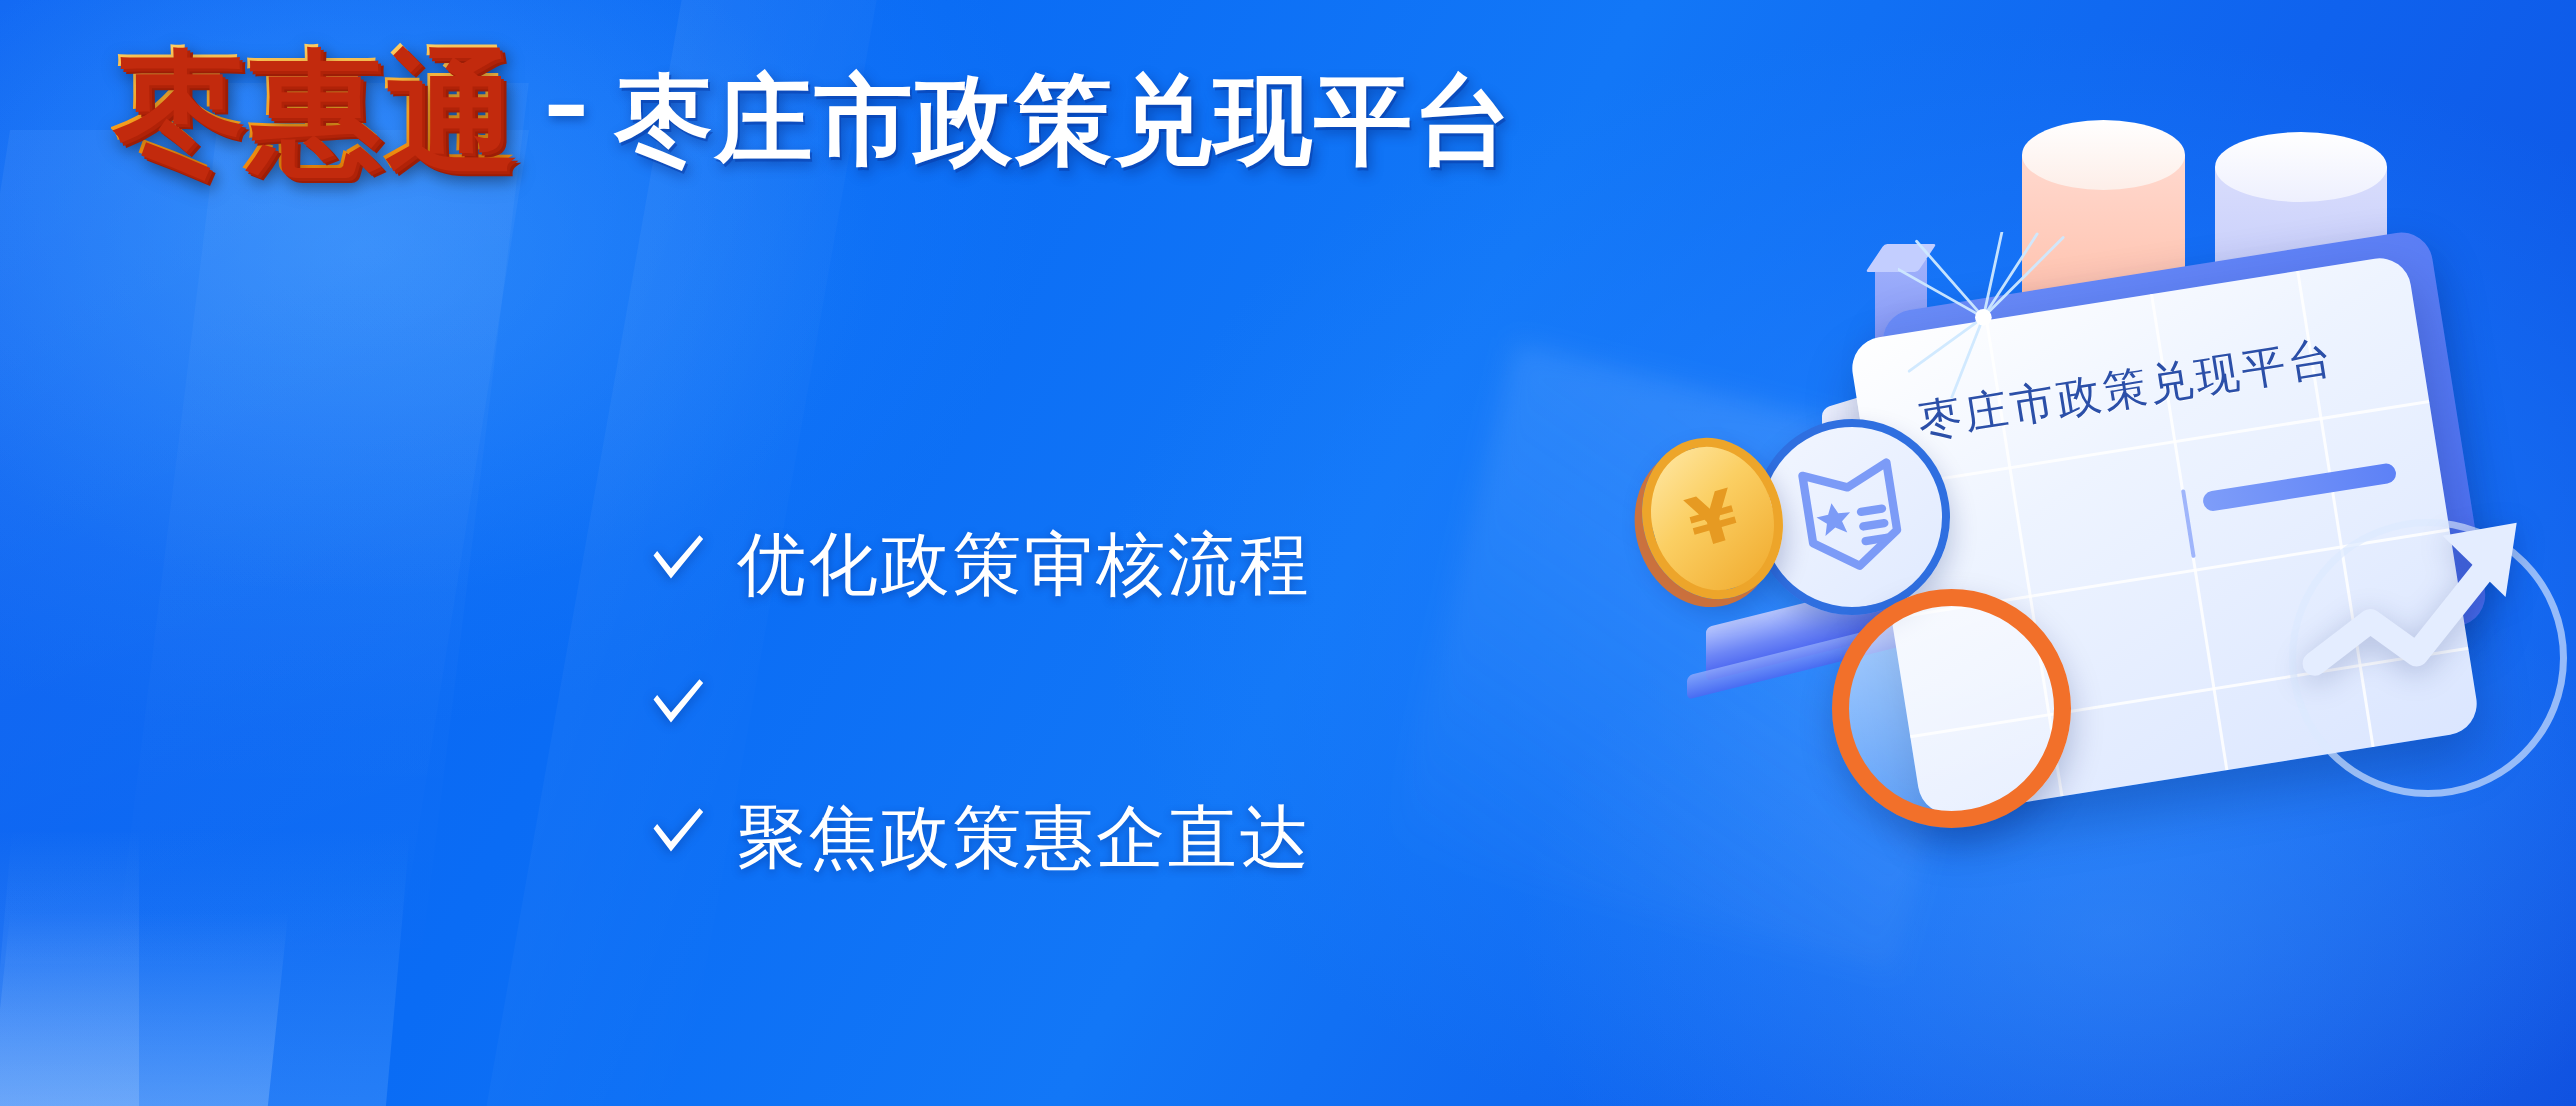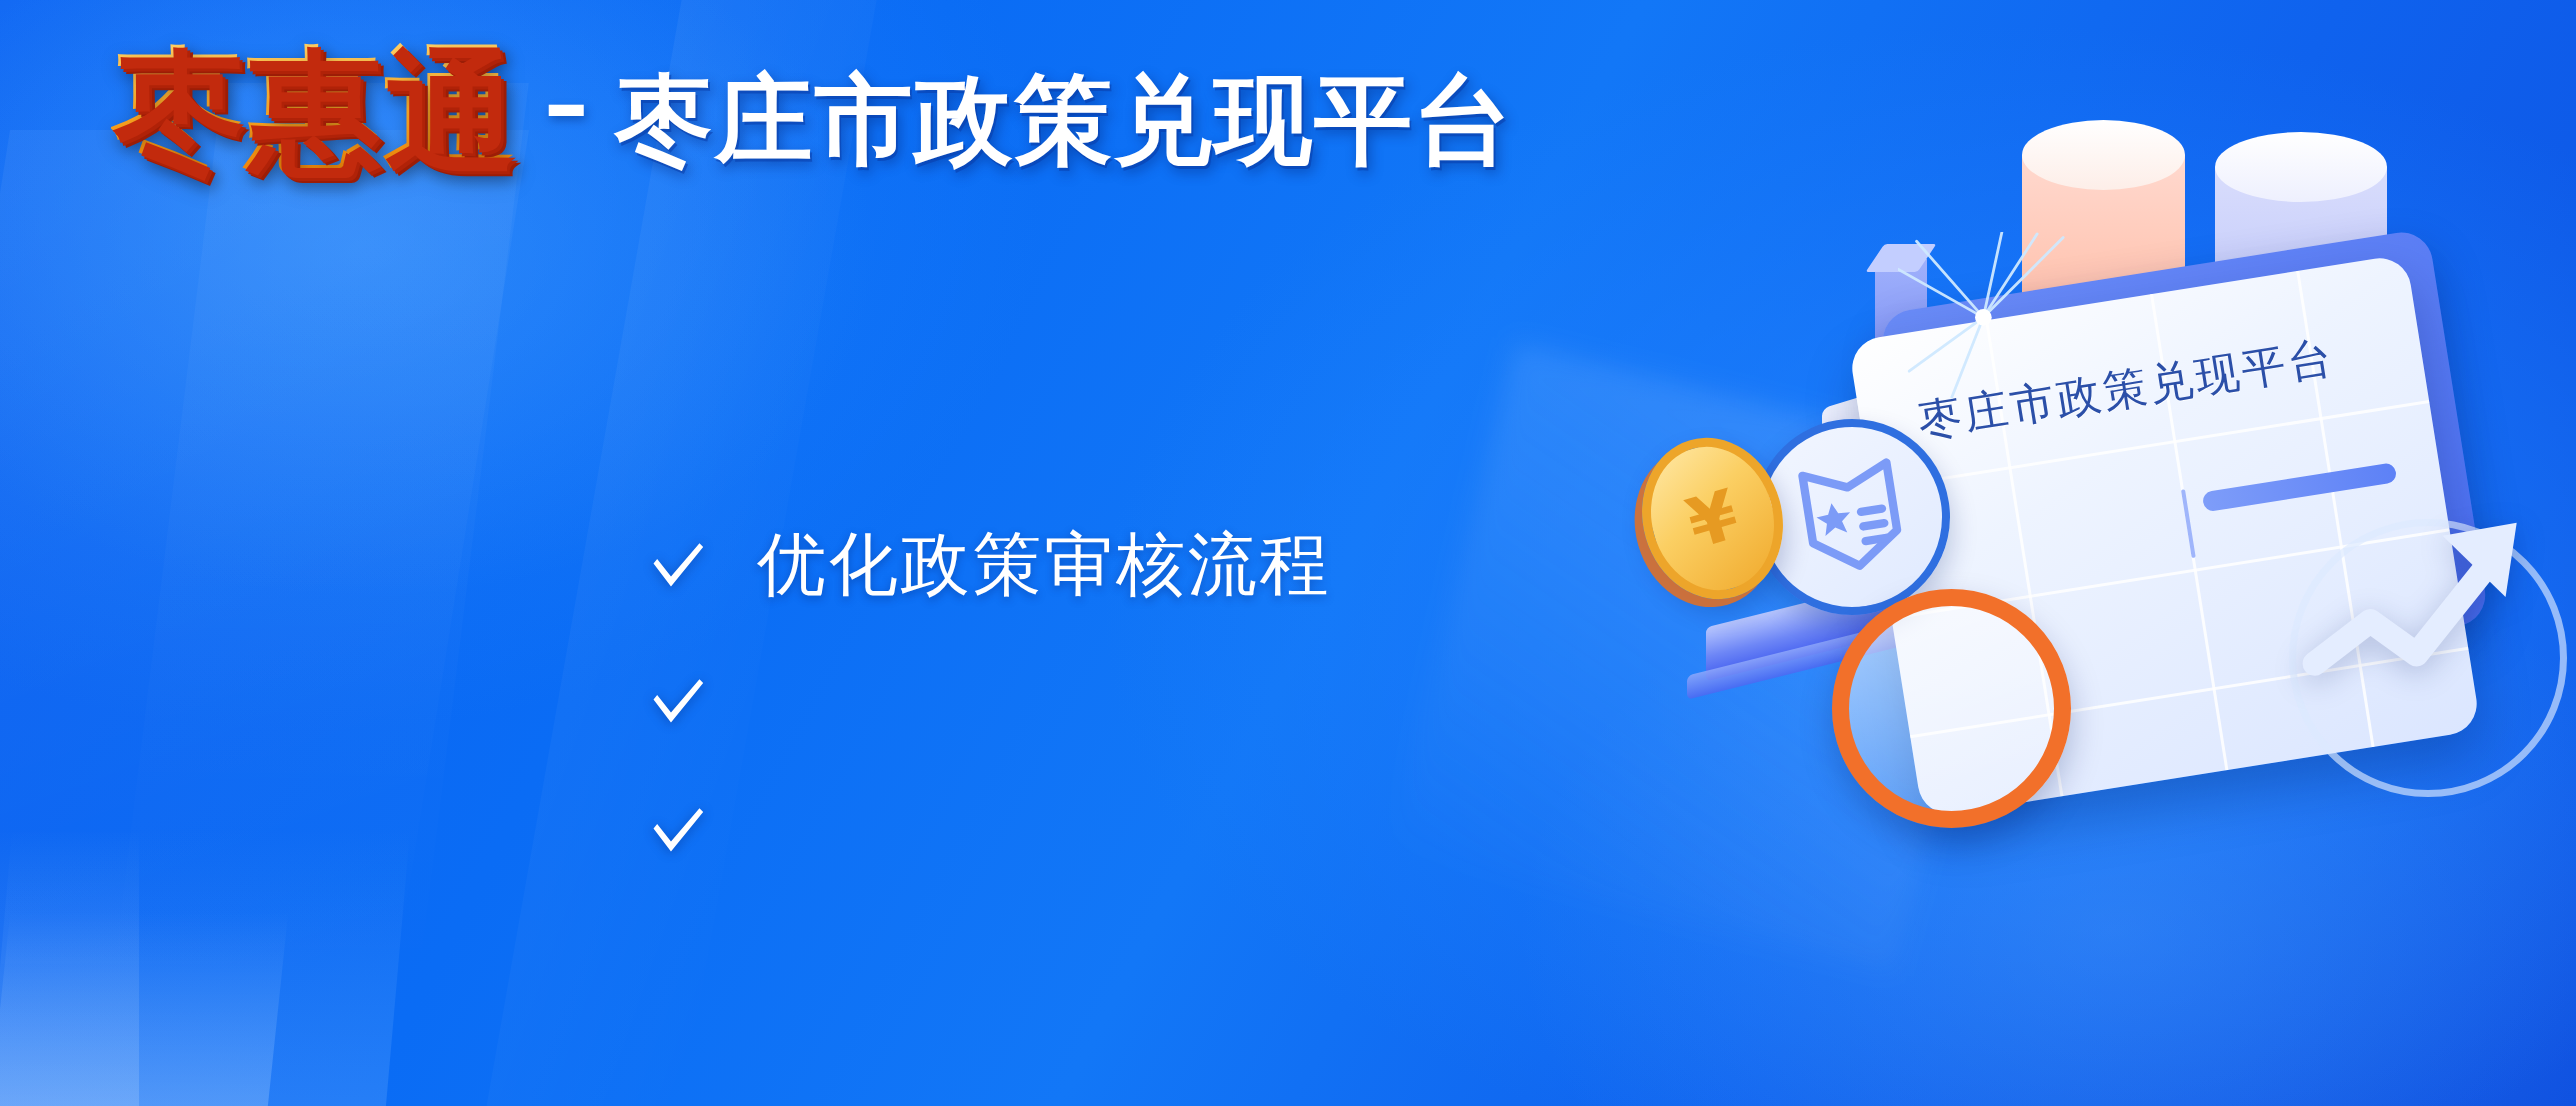--- a/index.html
+++ b/index.html
@@ -81,21 +81,21 @@
     text-shadow:
       1.9px 2.8px 0 rgba(10,60,170,0.55),
       3.7px 5.6px 13px rgba(0,30,110,0.45);
   }
 
   
   .bullets {
     position:absolute; left:648px; top:528px;
     display:flex; flex-direction:column; gap:72px;
   }
-  .bullet-item { display:flex; align-items:center; gap:52px; }
+  .bullet-item { display:flex; align-items:flex-start; gap:32px; }
   .check {
     width:57px; height:57px; flex:0 0 57px;
     position:relative;
   }
   .check svg { display:block; width:57px; height:57px;
     filter:drop-shadow(0 2.8px 5.6px rgba(0,30,110,0.45)); }
   .bullet-text {
     font-family:"DejaVu Sans","Liberation Sans",sans-serif;
     font-size:69px; font-weight:400; color:#ffffff;
     letter-spacing:2.8px; line-height:1.05;
@@ -302,20 +302,21 @@
         </svg>
       </span>
     </div>
 
     <div class="bullet-item">
       <span class="check">
         <svg viewBox="0 0 62 62" xmlns="http://www.w3.org/2000/svg">
           <path d="M6 30 L10 25 L25 44 L56 8 L60 12 L25 55 Z" fill="#ffffff"></path>
         </svg>
       </span>
+      <span class="bullet-text">聚焦政策惠企直达</span>
     </div>
 
   </div>
 
   <div class="illus">
 
     <div class="cyl" id="cyl-pink">
       <div class="body"></div>
       <div class="cap"></div>
     </div>

